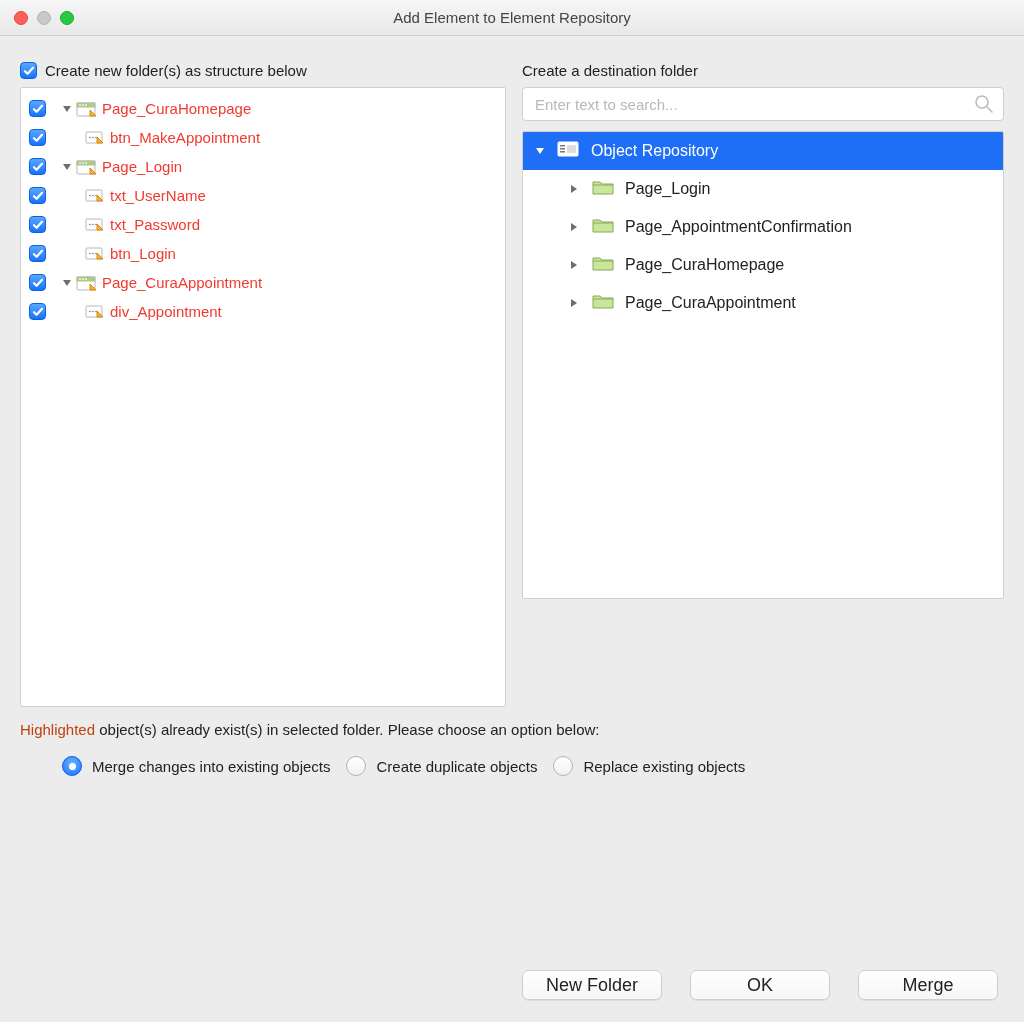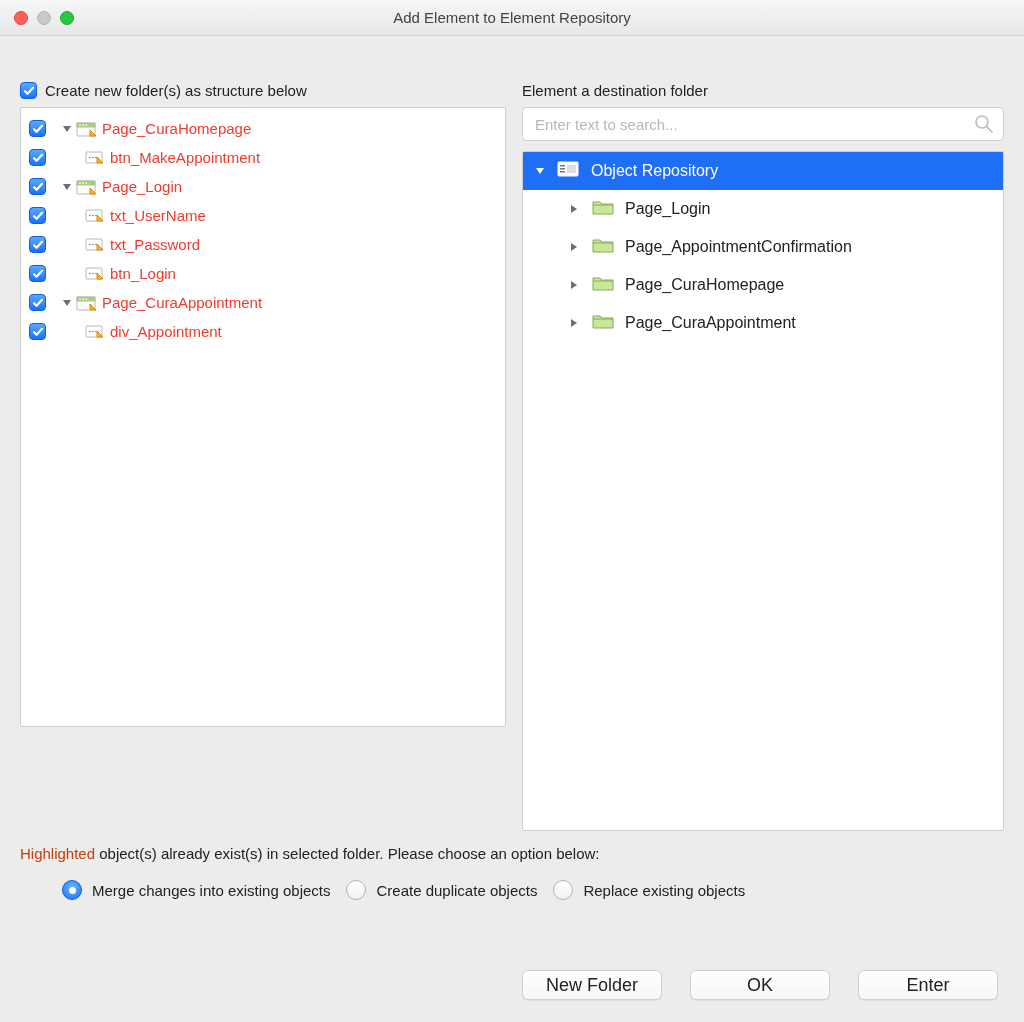--- a/index.html
+++ b/index.html
@@ -41,21 +41,20 @@
     pointer-events: none;
   }
 
   .content {
     padding: 26px 20px 0 20px;
   }
 
   .columns {
     display: flex;
     gap: 16px;
-    margin-top: 20px;
   }
   .col-left { flex: 0 0 486px; }
   .col-right { flex: 1; }
 
   .left-header {
     display: flex;
     align-items: center;
     gap: 8px;
     margin-bottom: 8px;
   }
@@ -140,21 +139,21 @@
   }
 
   .nodelabel { font-size: 15px; white-space: nowrap; }
   .highlighted { color: #f13a2e; }
 
   
   .panel-right {
     background: #fff;
     border: 1px solid #cfcfcf;
     border-radius: 2px;
-    height: 680px;
+    height: 468px;
     padding: 0;
     overflow: auto;
   }
   .tree-right .row {
     display: flex;
     align-items: center;
     height: 38px;
     padding-left: 10px;
     font-size: 16px;
   }
@@ -409,21 +408,21 @@
                 <path d="M12 7 L18 13 L12 13 Z" fill="#ffb027" stroke="#d48a10"></path>
               </svg>
           </span>
           <span class="nodelabel highlighted">div_Appointment</span>
         </div>
 
       </div>
     </div>
 
     <div class="col-right">
-      <div class="right-header">Element a destination folder</div>
+      <div class="right-header">Create a destination folder</div>
 
       <div class="search-row">
         <input class="search-input" placeholder="Enter text to search..." style="">
         <span class="search-icon">
           <svg viewBox="0 0 20 20">
               <circle cx="8" cy="8" r="6" fill="none" stroke="#777" stroke-width="1.6"></circle>
               <line x1="13" y1="13" x2="18" y2="18" stroke="#777" stroke-width="1.6" stroke-linecap="round"></line>
             </svg>
         </span>
       </div>
@@ -524,14 +523,14 @@
     <div class="radio-row">
       <span class="radio"></span>
       <span class="radio-label">Replace existing objects</span>
     </div>
   </div>
 </div>
 
 <div class="footer-buttons">
   <div class="btn">New Folder</div>
   <div class="btn">OK</div>
-  <div class="btn">Enter</div>
+  <div class="btn">Merge</div>
 </div>
 
 </body></html>

